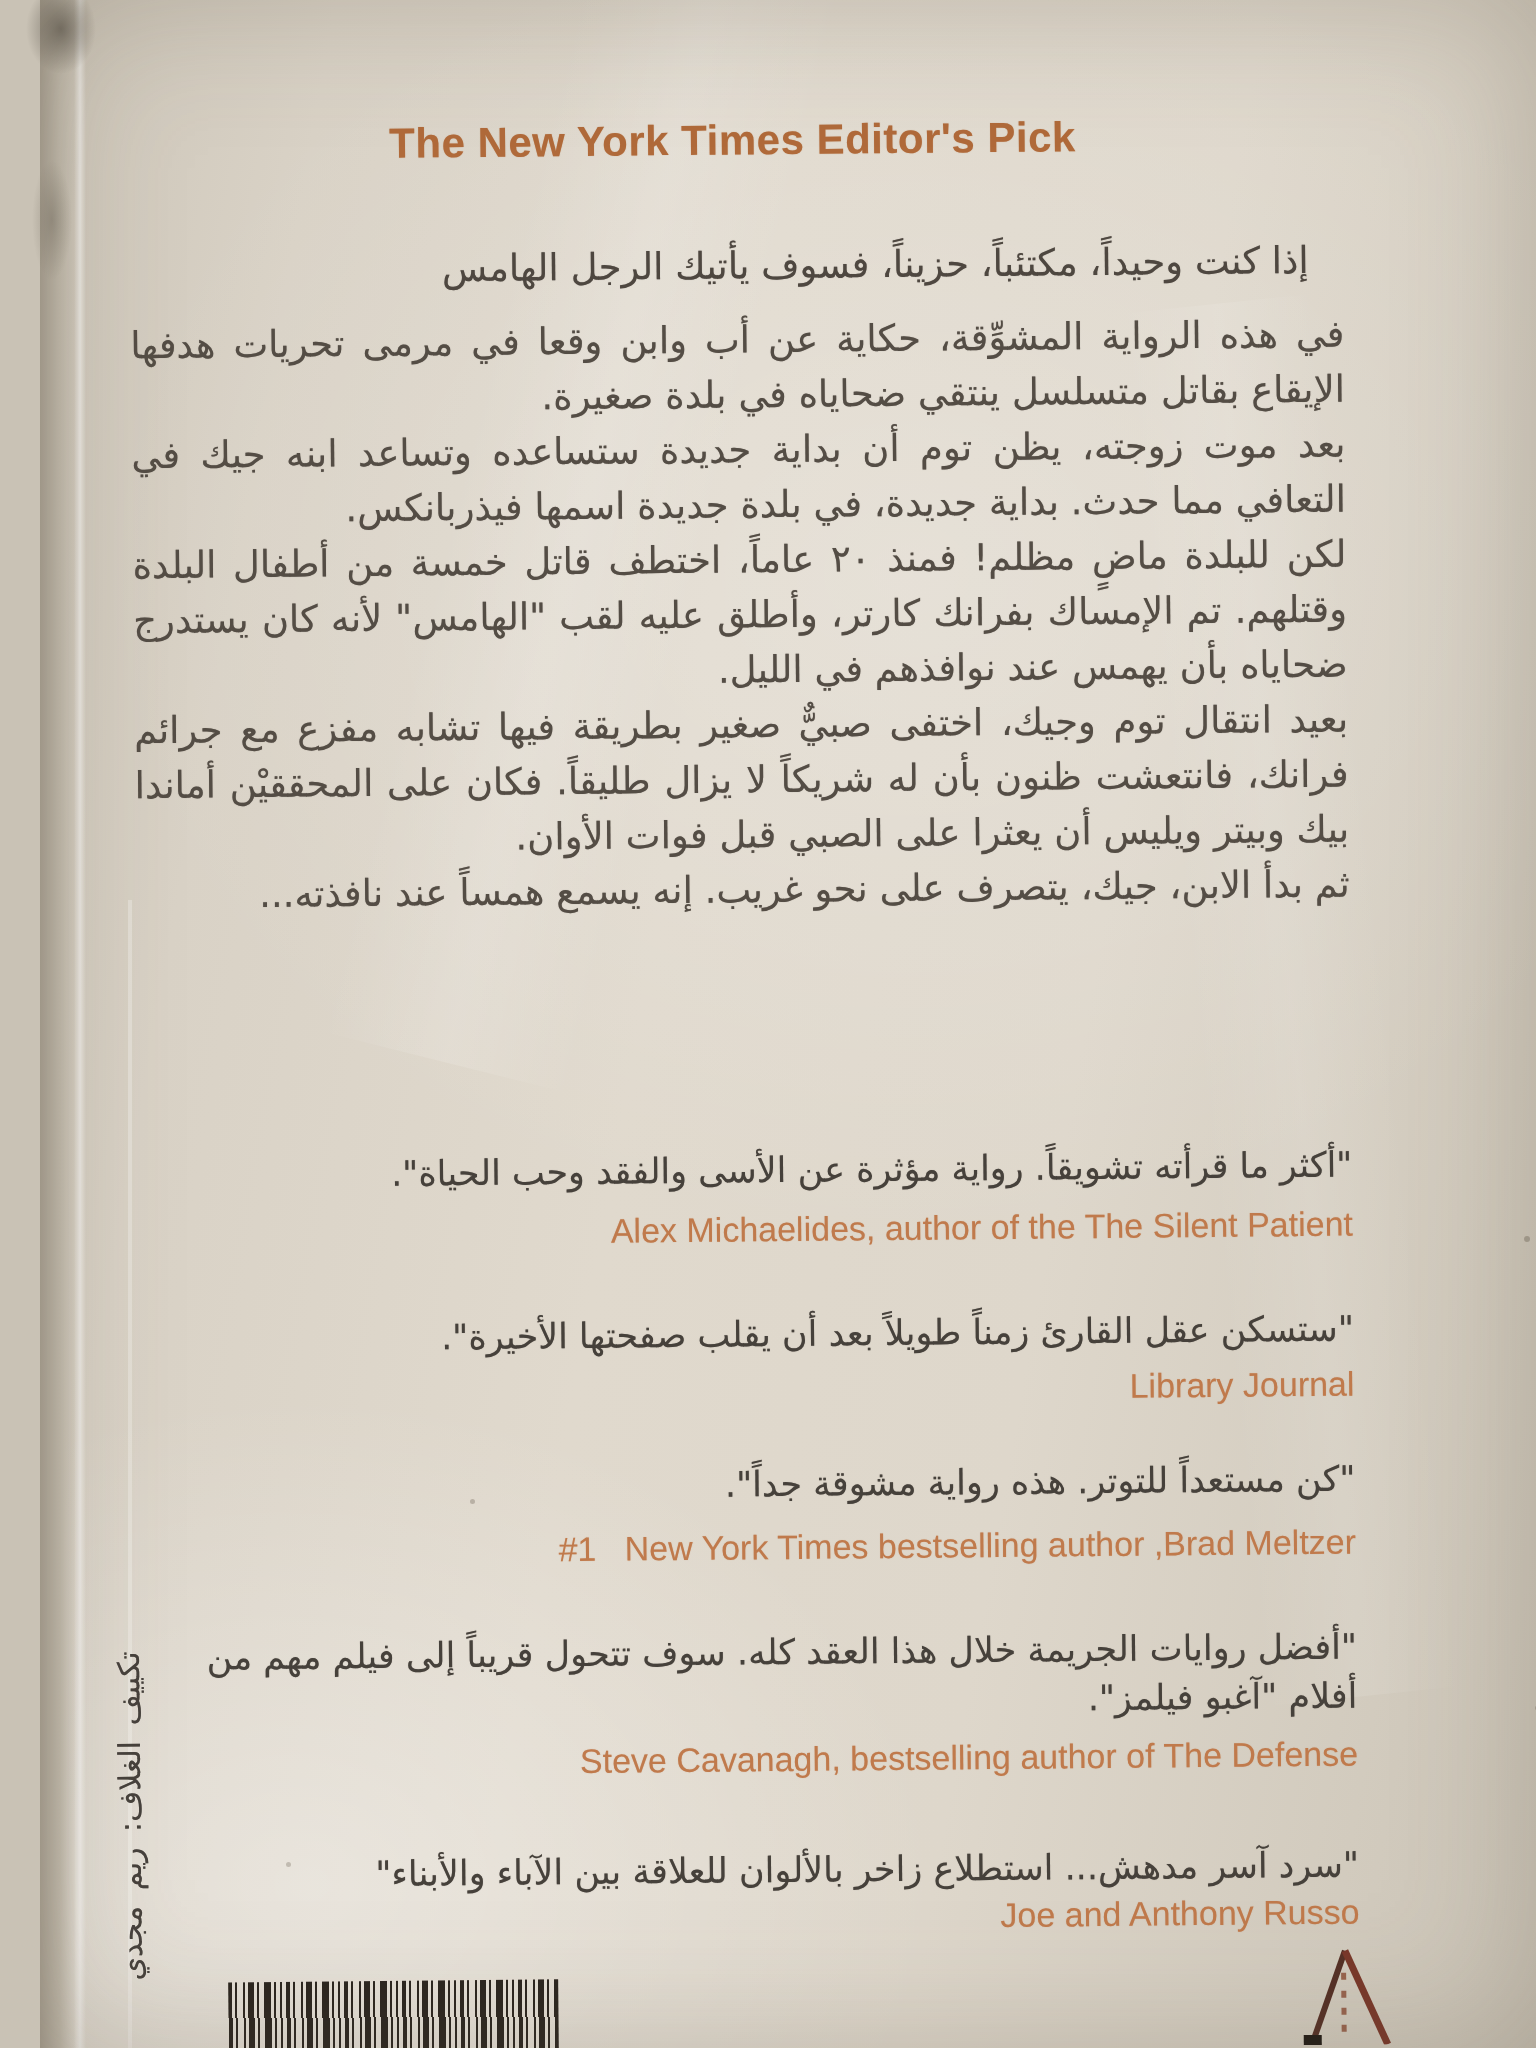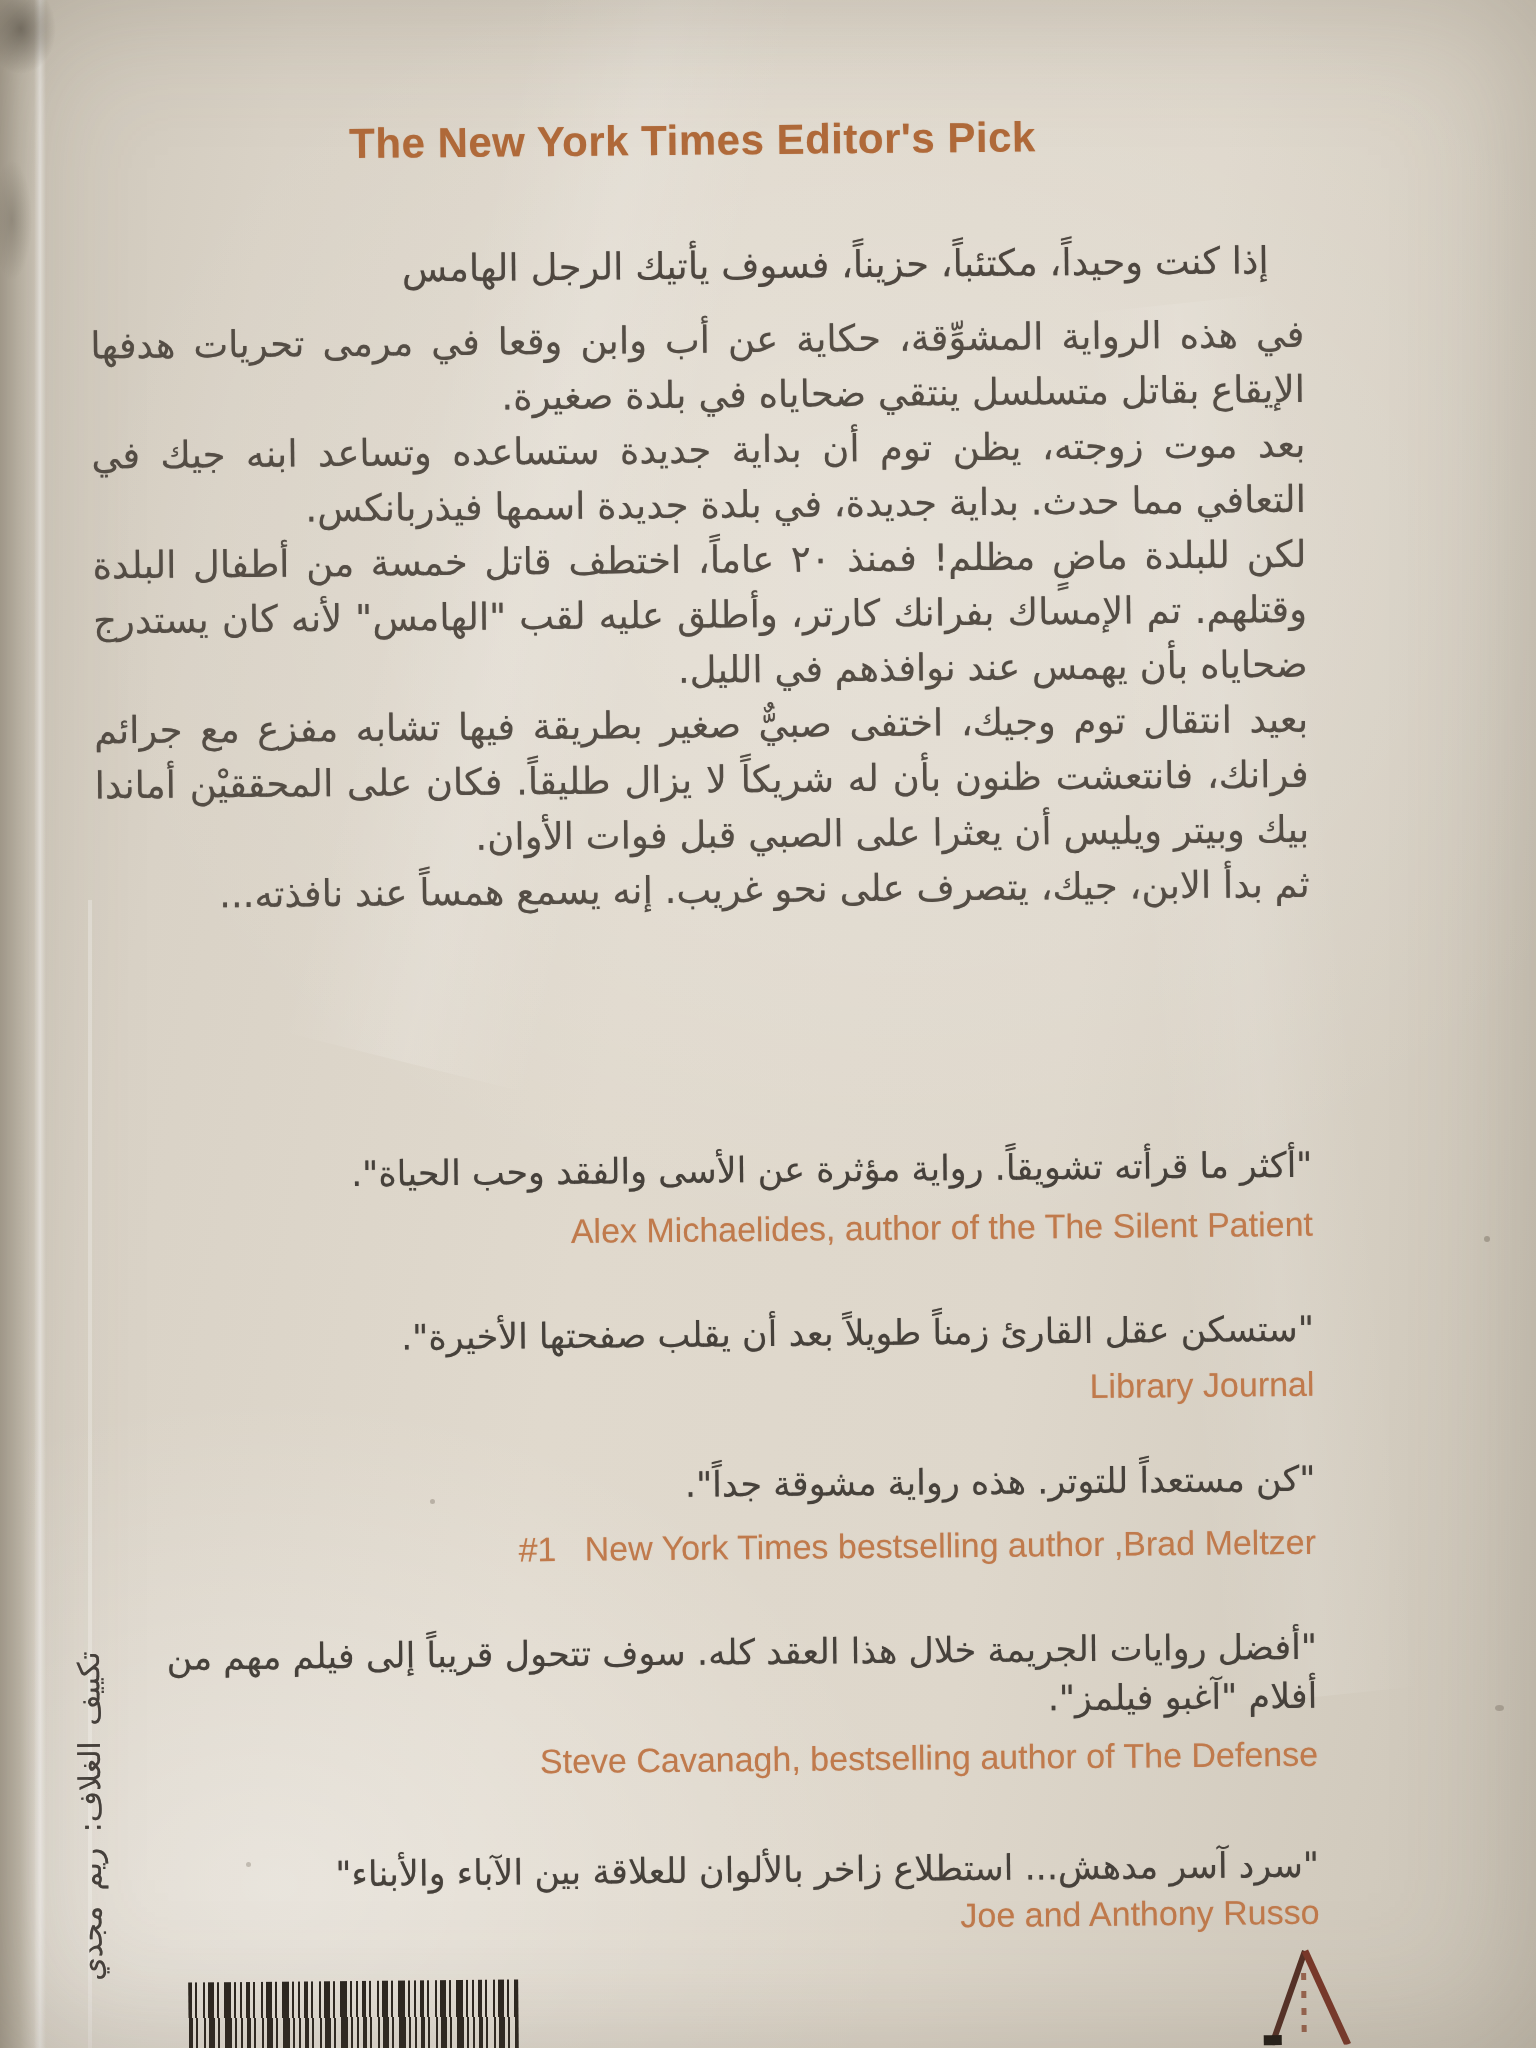--- a/index.html
+++ b/index.html
@@ -1,21 +1,21 @@
 <!DOCTYPE html>
 <html lang="ar"><head>
 <meta charset="utf-8">
 <style>
   html,body{margin:0;padding:0;width:1536px;height:2048px;overflow:hidden;
     background:#c9c2b5;font-family:"DejaVu Sans",sans-serif;}
   .photo{position:absolute;inset:0;
     background:
       radial-gradient(ellipse 900px 700px at 18% 92%, rgba(255,255,255,.35), rgba(255,255,255,0) 70%),
       radial-gradient(ellipse 1100px 900px at 58% 28%, rgba(255,255,255,.22), rgba(255,255,255,0) 75%),
-      linear-gradient(100deg,#cdc6b9 0%,#d9d2c6 16%,#e0d9cd 42%,#ded7cb 66%,#d2cbbe 88%,#cbc4b7 100%);}
+      linear-gradient(100deg,#cdc6b9 0%,#d9d2c6 16%,#e0d9cd 42%,#ded7cb 66%,#d2cbbe 88%,#cbc4b7 100%); margin-left: 40px;}
   .left-edge{position:absolute;left:0;top:0;width:36px;height:100%;
     background:linear-gradient(to right,#aaa294,#c2bbad 55%,rgba(196,189,177,0));}
   .crease1{position:absolute;left:34px;top:0;width:12px;height:100%;
     background:linear-gradient(to right,rgba(255,255,255,.0),rgba(255,255,255,.55),rgba(255,255,255,0));}
   .crease2{position:absolute;left:88px;top:900px;width:4px;height:1148px;background:rgba(255,255,255,.28);}
   .glare{position:absolute;left:420px;top:-120px;width:260px;height:1200px;transform:rotate(14deg);
     background:linear-gradient(to right,rgba(255,255,255,0),rgba(255,255,255,.14),rgba(255,255,255,0));}
   .glare2{position:absolute;left:1150px;top:300px;width:200px;height:1400px;transform:rotate(-6deg);
     background:linear-gradient(to right,rgba(255,255,255,0),rgba(255,255,255,.10),rgba(255,255,255,0));}
   .smudge1{position:absolute;left:-14px;top:-16px;width:70px;height:90px;border-radius:50%;

